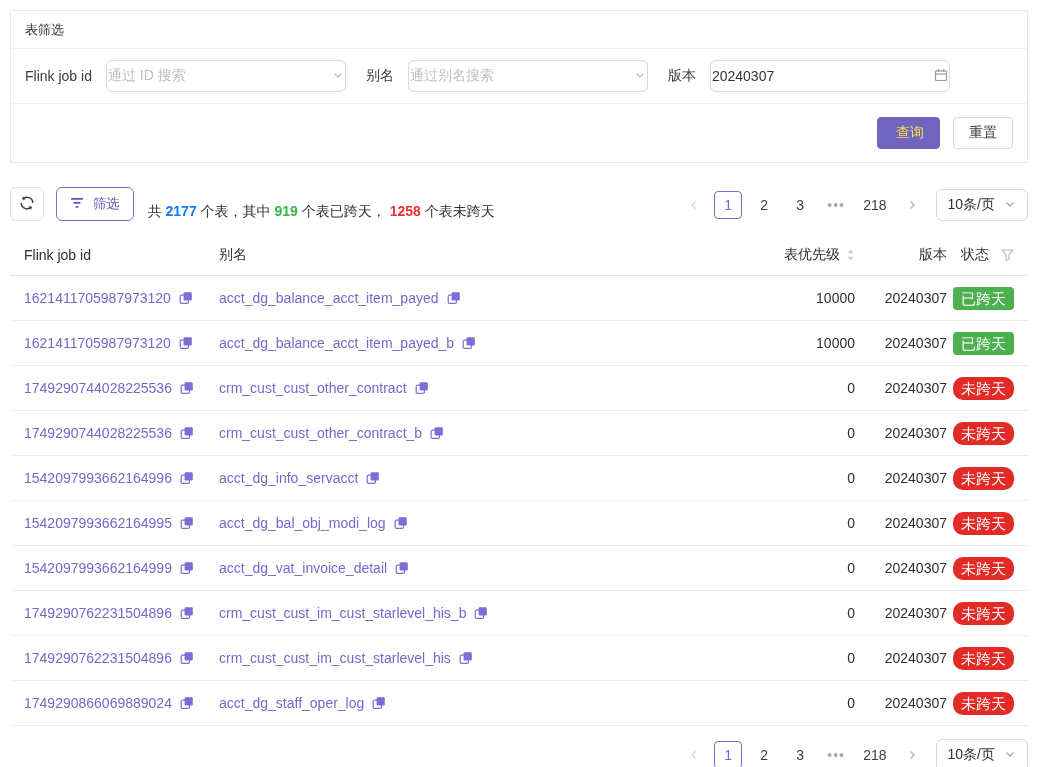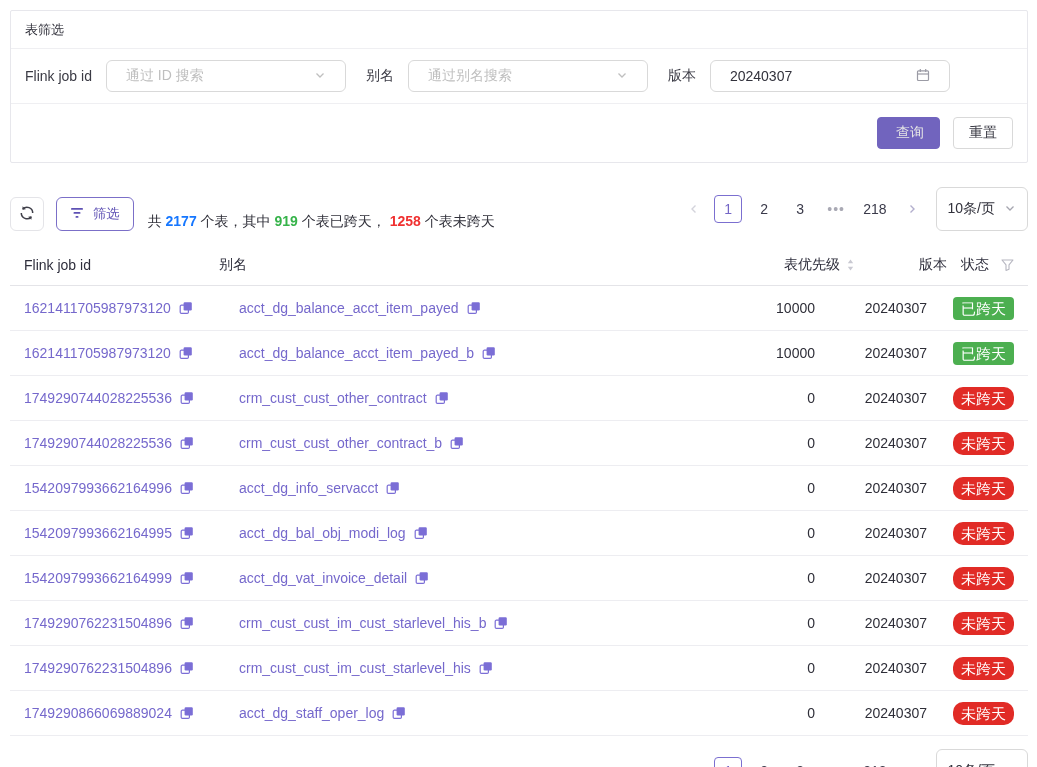--- a/index.html
+++ b/index.html
@@ -16,27 +16,27 @@
 
   
   .card { margin: 10px 9px 0 10px; border: 1px solid var(--card-border); border-radius: 2px; background:#fff; }
   .card-title { height: 38px; display:flex; align-items:center; padding: 0 14px;
     font-size: 13px; color:#32323c; border-bottom: 1px solid var(--divider); }
   .card-fields { display:flex; align-items:center; padding: 11px 14px; border-bottom: 1px solid var(--divider); }
   .field-label { color:#3a3a44; margin-right: 14px; white-space: nowrap; }
   .field-gap { width: 20px; flex: none; }
   .select, .date-input { width: 240px; height: 32px; border: 1px solid var(--border); border-radius: 6px;
     background:#fff; display:flex; align-items:center; justify-content: space-between;
-    padding: 0 19px; cursor: pointer; }
+    padding: 0 1px; cursor: pointer; }
   .placeholder { color:#bfbfbf; }
   .input-value { color:#32323c; }
   .card-actions { display:flex; justify-content:flex-end; align-items:center; gap: 13px; padding: 13px 14px; }
   .btn { height: 32px; padding: 0 15px; border-radius: 4px; font-size: 14px;
     display:flex; align-items:center; justify-content:center; cursor:pointer; }
-  .btn-primary { background: var(--primary); border: 1px solid var(--primary); color:#e5e5e5;padding-left:18px; }
+  .btn-primary { background: var(--primary); border: 1px solid var(--primary); color:#fde047;padding-left:18px; }
   .btn-default { background:#fff; border: 1px solid var(--border); color:#3a3a44; }
 
   
   .toolbar { margin: 24px 9px 0 10px; display:flex; align-items:flex-end; }
   .icon-btn { width: 34px; height: 34px; flex:none; border: 1px solid #e4e4e8; border-radius: 6px;
     background:#fff; display:flex; align-items:center; justify-content:center; cursor:pointer; }
   .filter-btn { margin-left: 12px; height: 34px; padding: 0 13px; border: 1px solid #7b6fc8; border-radius: 6px;
     background:#fff; color:#5e51b4; display:flex; align-items:center; gap: 9px; cursor:pointer; }
   .summary { margin-left: 14px; color:#30303a; white-space: pre-wrap; }
   .summary .seg-default { color:#30303a; }
@@ -45,29 +45,29 @@
   .summary .seg-red   { color: var(--count-red);   font-weight: bold; }
 
   
   .pagination { display:flex; align-items:center; gap: 8px; }
   .toolbar .pagination { margin-left:auto; }
   .page-arrow { width: 24px; height: 28px; display:flex; align-items:center; justify-content:center; cursor: pointer; }
   .page-item { min-width: 28px; height: 28px; padding: 0 4px; display:flex; align-items:center; justify-content:center;
     font-size: 14px; color:#3a3a4a; border: 1px solid transparent; border-radius: 4px; cursor:pointer; background:#fff; }
   .page-item.active { border-color:#7b6fd0; color:#7466c6; }
   .page-item.ellipsis { color:#a9a9b4; letter-spacing: 1px; }
-  .size-select { margin-left: 4px; height: 44px; padding: 0 11px; border: 1px solid var(--border); border-radius: 6px;
+  .size-select { margin-left: 4px; height: 32px; padding: 0 11px; border: 1px solid var(--border); border-radius: 6px;
     background:#fff; display:flex; align-items:center; gap: 9px; color:#32323c; cursor:pointer; }
   .pagination-row { margin: 13px 9px 0 10px; display:flex; justify-content:flex-end; }
 
   
   .table { margin: 14px 9px 0 10px; }
   .thead, .trow { display:flex; align-items:center; padding: 0 14px; }
   .thead { height: 41px; border-bottom: 1px solid #e4e4e8; color:#2e2e3c; }
-  .trow { height: 45px; border-bottom: 1px solid var(--row-border); gap: 20px; }
+  .trow { height: 45px; border-bottom: 1px solid var(--row-border); }
   .cell { display:flex; align-items:center; }
   .cell-id { width: 195px; gap: 8px; flex: none; }
   .cell-alias { flex: 1; gap: 8px; min-width: 0; }
   .cell-priority { width: 146px; flex:none; justify-content:flex-end; color:#2e2e38; }
   .cell-version { width: 92px; flex:none; justify-content:flex-end; color:#2e2e38; }
   .cell-status { width: 67px; flex:none; justify-content:flex-end; gap: 6px; }
   .th { color:#2e2e3c; }
   .link { color: var(--link); text-decoration: none; cursor: pointer; white-space: nowrap; overflow:hidden; text-overflow: ellipsis; }
   .copy-btn { display:flex; align-items:center; color:#7b6ed6; cursor:pointer; flex:none; }
   .badge { font-size: 15px; color:#fff; border-radius: 4px; padding: 4px 8px; line-height: 1; white-space: nowrap; }

